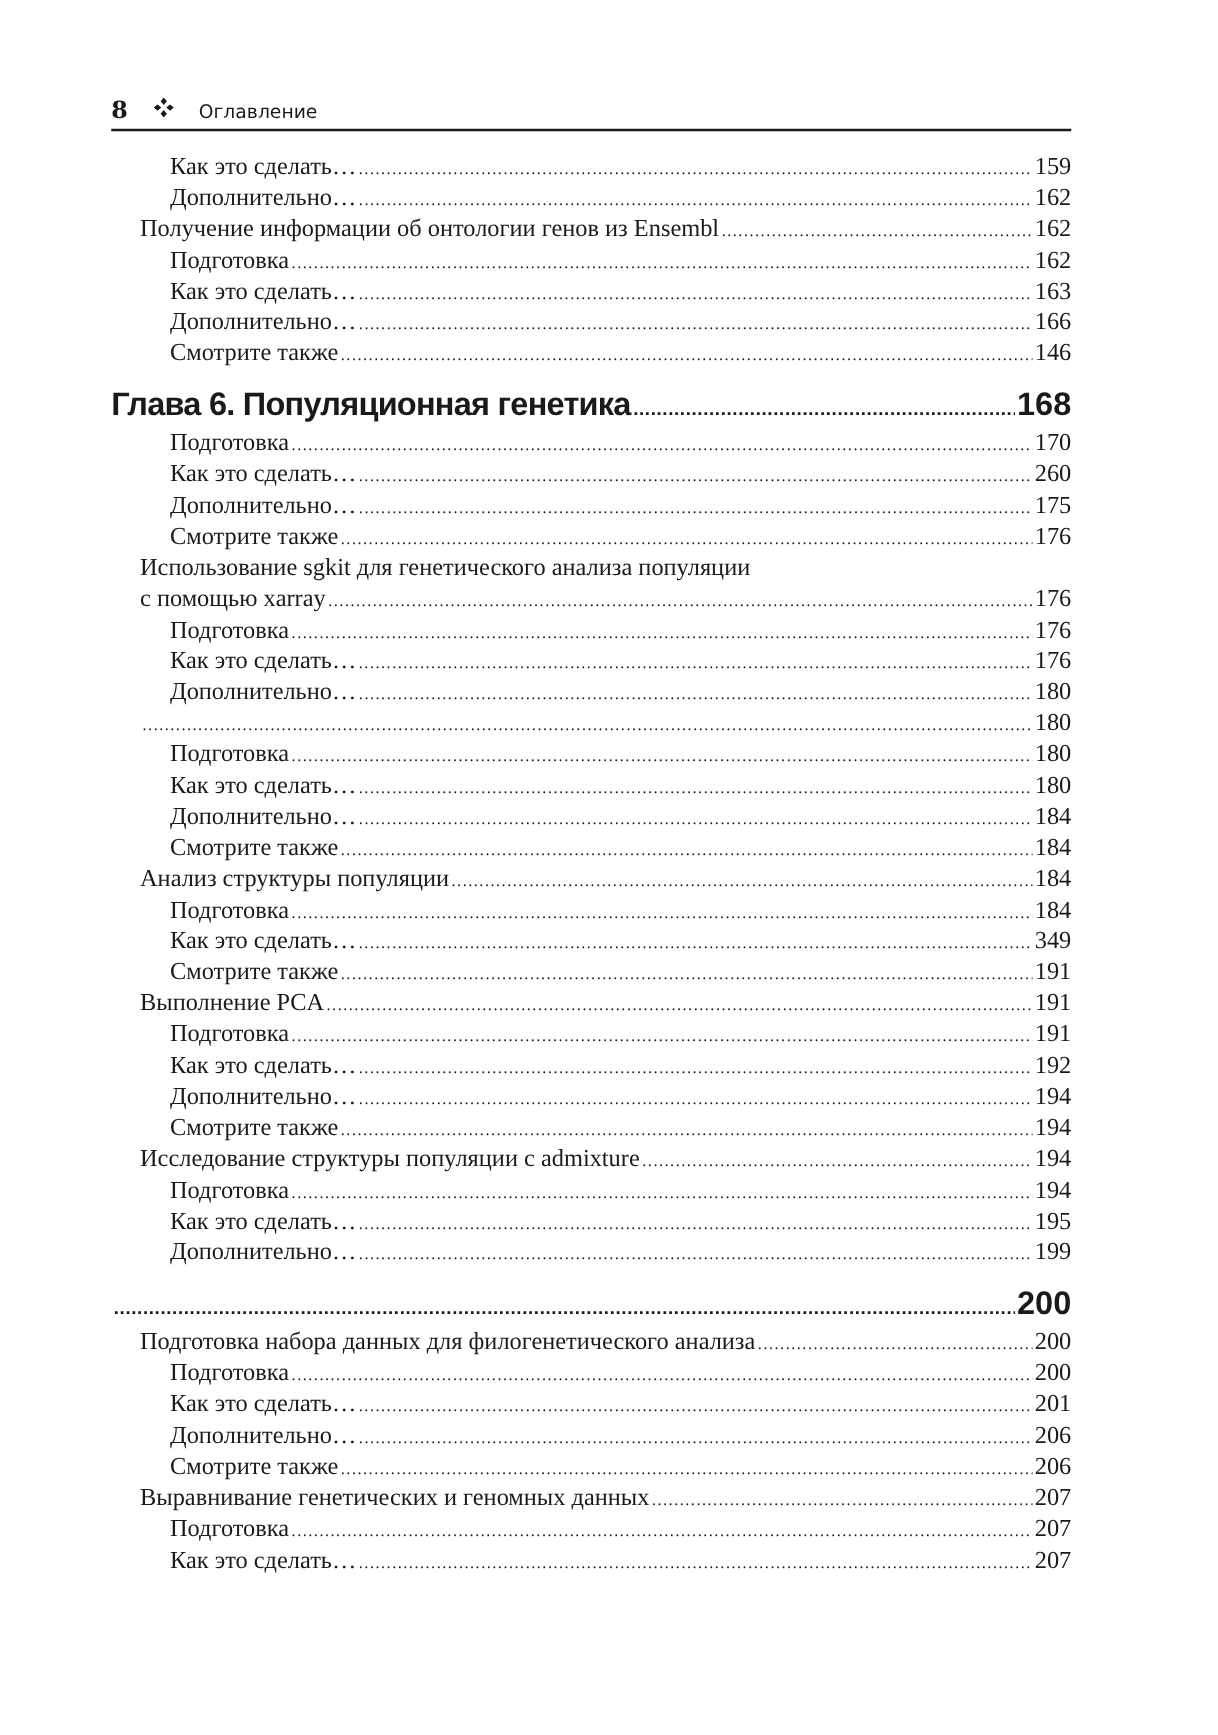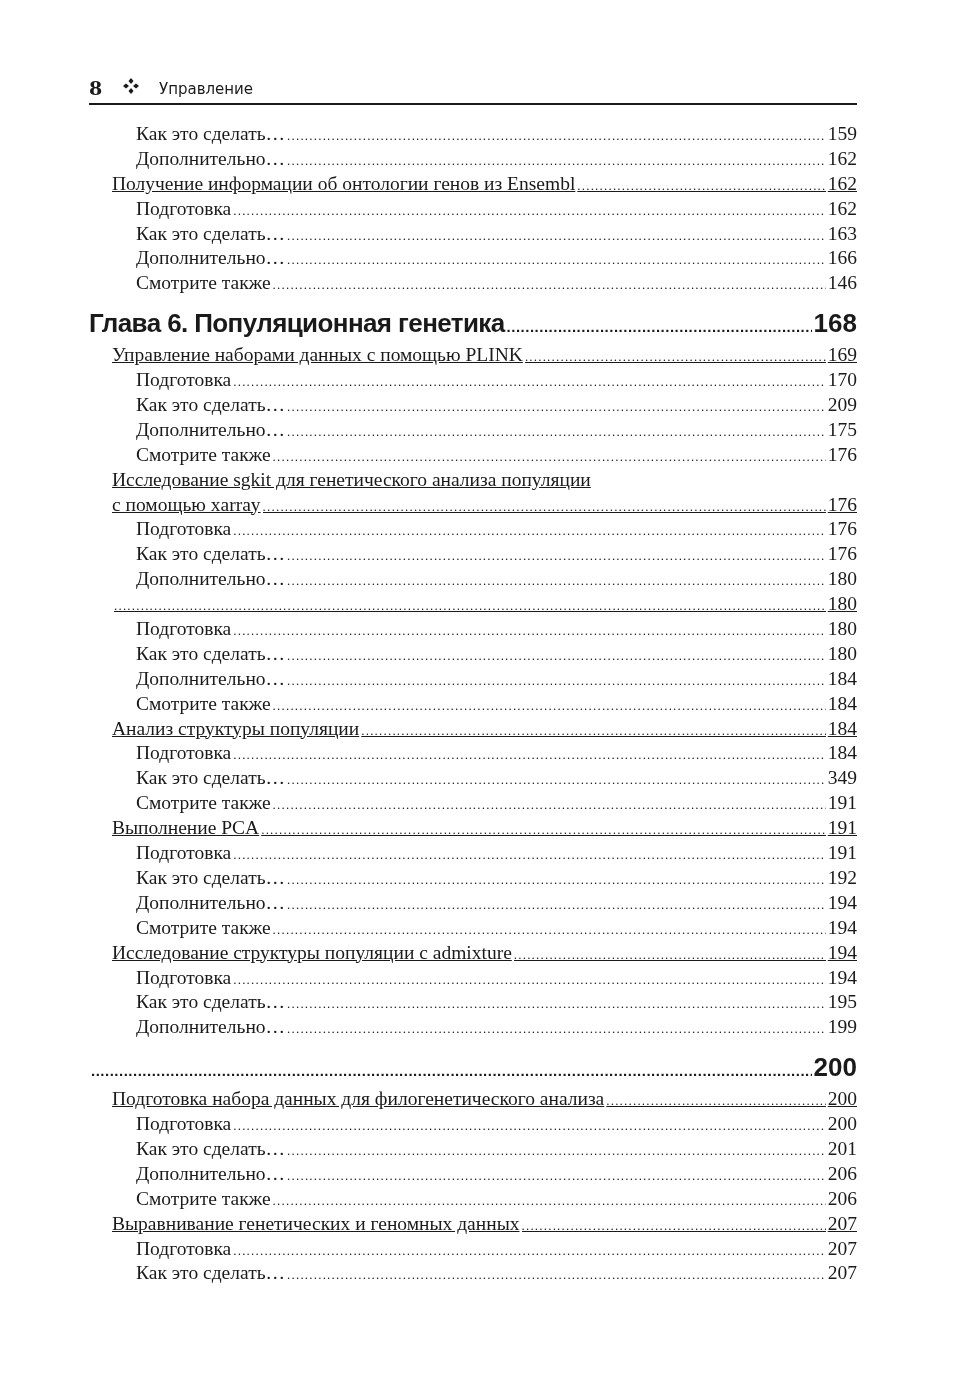--- a/index.html
+++ b/index.html
@@ -7,21 +7,21 @@
     .header { position: absolute; left: 89px; top: 76px; width: 768px; height: 27px; border-bottom: 2px solid #1a1a1a; }
     .hdr-num { position: absolute; left: 0; top: 0; font-family: "DejaVu Serif", serif; font-weight: bold; font-size: 19px; line-height: 24px; }
     .hdr-orn { position: absolute; left: 33px; top: 1px; width: 18px; height: 18px; }
     .hdr-title { position: absolute; left: 70px; top: 3px; font-family: "DejaVu Sans", sans-serif; font-size: 15px; line-height: 20px; }
     .toc { position: absolute; left: 89px; top: 122px; width: 768px; }
     .row { display: flex; align-items: baseline; font-family: "Liberation Serif", serif; font-size: 19.5px; line-height: 24.9px; height: 24.9px; }
     .row .t { white-space: nowrap; flex: 0 0 auto; }
     .row .dots { flex: 1 1 auto; overflow: hidden; white-space: nowrap; letter-spacing: 1.2px; margin: 0 2px; font-size: 13px; }
     .row .dots::after { content: "........................................................................................................................................................................................................................................................"; }
     .row .p { flex: 0 0 auto; text-align: center; }
-    .lvl1 { padding-left: 23px; text-decoration: underline; }
+    .lvl1 { padding-left: 23px; }
     .lvl2 { padding-left: 47px; }
     .wrap { height: auto; display: block; }
     .wrap .line1 { display: block; white-space: nowrap; height: 24.9px; }
     .wrap .line2 { display: flex; align-items: baseline; height: 24.9px; }
     .chapter { display: flex; align-items: baseline; font-family: "Liberation Sans", sans-serif; font-weight: bold; font-size: 26px; line-height: 30px; height: 30px; margin-top: 12px; margin-bottom: 5px; letter-spacing: -0.6px; }
     .chapter .t { white-space: nowrap; }
     .chapter .dots { flex: 1 1 auto; overflow: hidden; white-space: nowrap; letter-spacing: 0.5px; font-size: 15px; margin: 0 2px; }
     .chapter .dots::after { content: "..............................................................................................................................................................................................................."; }
     .chapter .p { flex: 0 0 auto; letter-spacing: 0; }
   </style>
@@ -29,21 +29,21 @@
 <body>
 
 <div class="header">
   <span class="hdr-num">8</span>
   <svg class="hdr-orn" viewBox="0 0 18 18">
     <polygon points="9,1 11.5,4 9,7 6.5,4" fill="#1a1a1a"></polygon>
     <polygon points="9,11 11.5,14 9,17 6.5,14" fill="#1a1a1a"></polygon>
     <polygon points="1,9 4,6.5 7,9 4,11.5" fill="#1a1a1a"></polygon>
     <polygon points="11,9 14,6.5 17,9 14,11.5" fill="#1a1a1a"></polygon>
   </svg>
-  <span class="hdr-title">Управление</span>
+  <span class="hdr-title">Оглавление</span>
 </div>
 
 <div class="toc">
 
   <div class="row lvl2">
       <span class="t">Как это сделать…</span>
       <span class="dots"></span>
       <span class="p">159</span>
     </div>
   <div class="row lvl2">
@@ -76,48 +76,43 @@
       <span class="dots"></span>
       <span class="p">146</span>
     </div>
 
   <div class="chapter">
       <span class="t">Глава 6. Популяционная генетика</span>
       <span class="dots"></span>
       <span class="p">168</span>
     </div>
 
-  <div class="row lvl1">
-      <span class="t">Управление наборами данных с помощью PLINK</span>
-      <span class="dots"></span>
-      <span class="p">169</span>
-    </div>
   <div class="row lvl2">
       <span class="t">Подготовка</span>
       <span class="dots"></span>
       <span class="p">170</span>
     </div>
   <div class="row lvl2">
       <span class="t">Как это сделать…</span>
       <span class="dots"></span>
-      <span class="p">209</span>
+      <span class="p">260</span>
     </div>
   <div class="row lvl2">
       <span class="t">Дополнительно…</span>
       <span class="dots"></span>
       <span class="p">175</span>
     </div>
   <div class="row lvl2">
       <span class="t">Смотрите также</span>
       <span class="dots"></span>
       <span class="p">176</span>
     </div>
 
   <div class="row lvl1 wrap">
-    <span class="line1">Исследование sgkit для генетического анализа популяции</span>
+    <span class="line1">Использование sgkit для генетического анализа популяции</span>
     <span class="line2">
         <span class="t">с помощью xarray</span>
         <span class="dots"></span>
         <span class="p">176</span>
       </span>
   </div>
   <div class="row lvl2">
       <span class="t">Подготовка</span>
       <span class="dots"></span>
       <span class="p">176</span>

